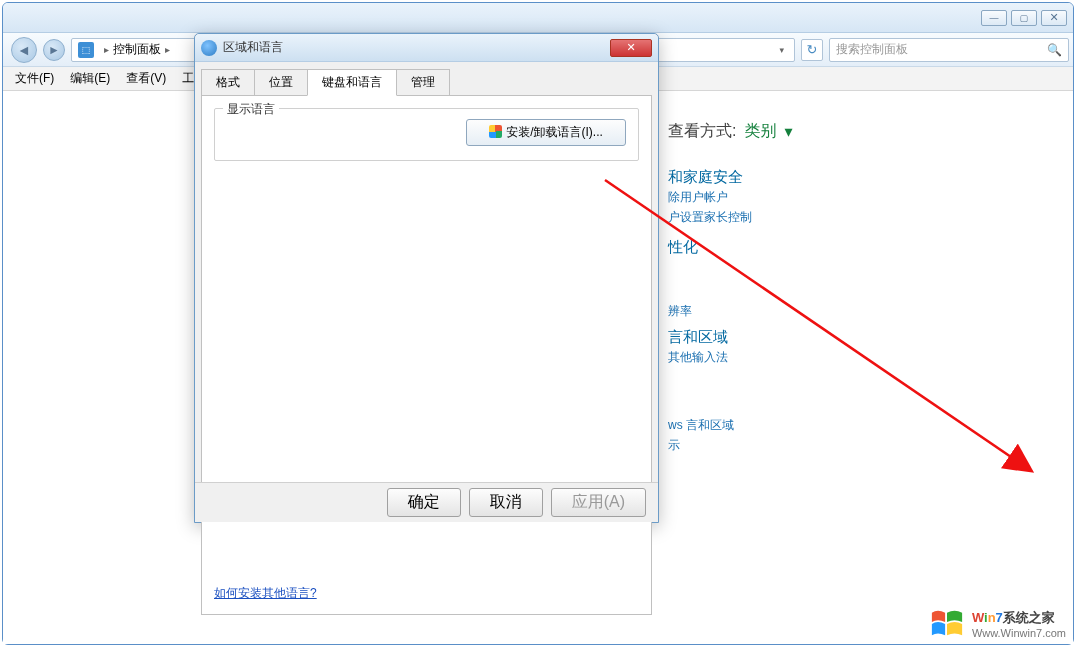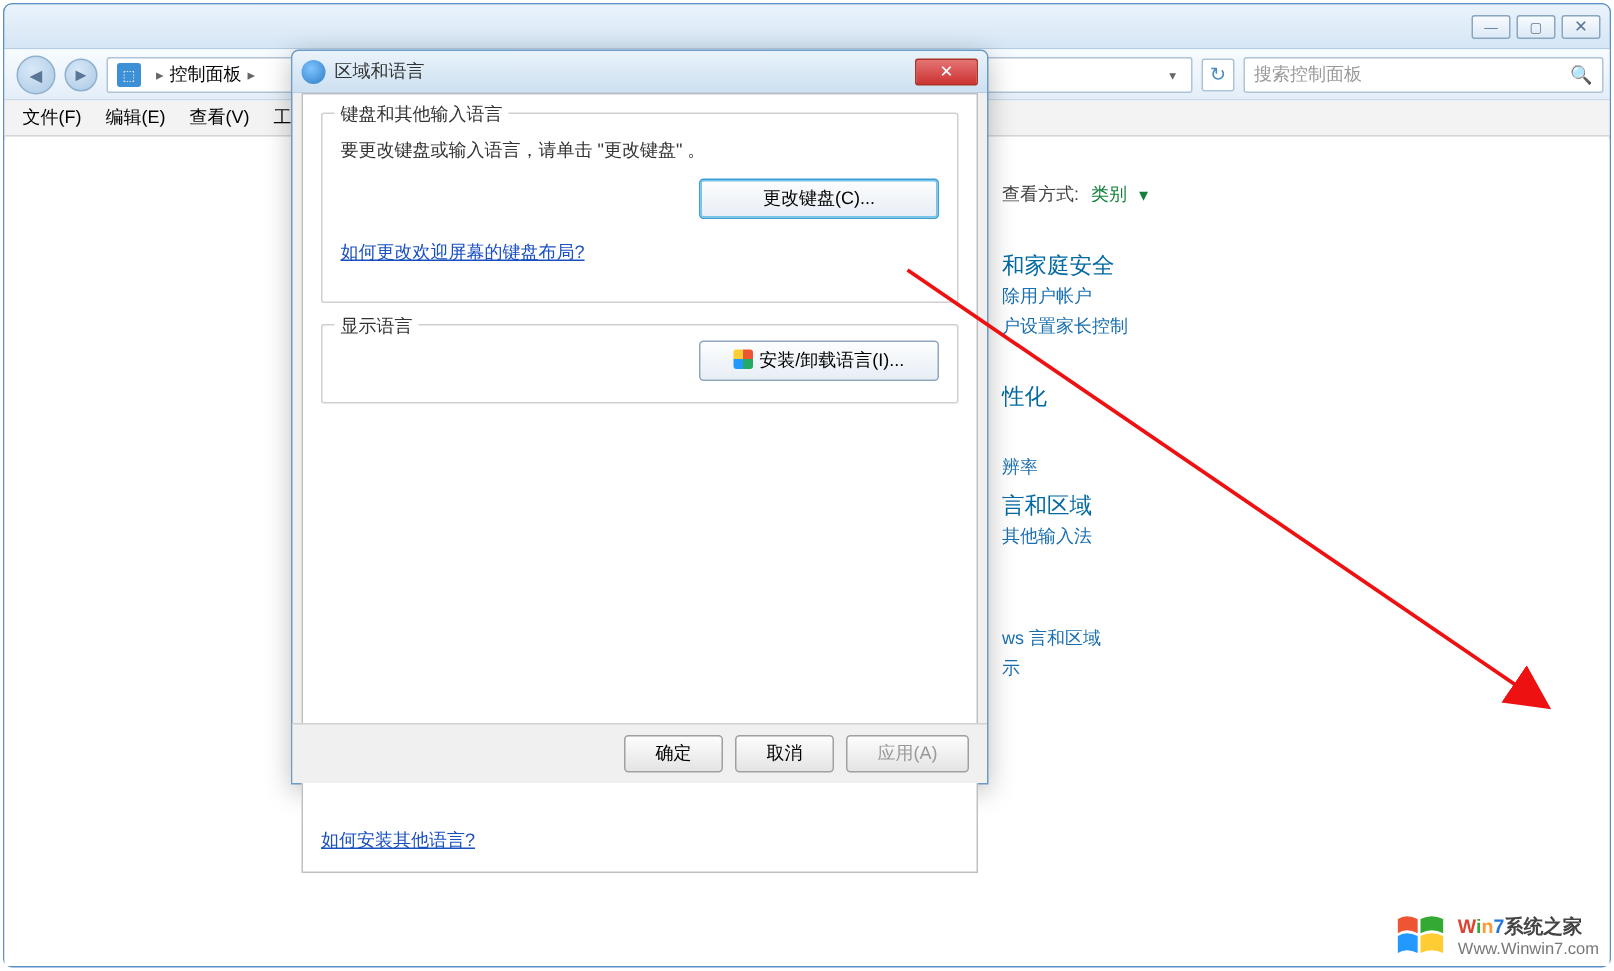--- a/index.html
+++ b/index.html
@@ -22,21 +22,21 @@
 .refresh{width:22px;height:22px;border:1px solid #b0c4d8;background:#fff;display:flex;align-items:center;justify-content:center;color:#4a8cc2;font-size:13px;cursor:pointer;border-radius:2px;}
 .search{width:240px;height:24px;border:1px solid #b0c4d8;background:#fff;display:flex;align-items:center;padding:0 6px;font-size:12px;color:#999;border-radius:2px;}
 .search .mag{margin-left:auto;color:#5a8fc8;font-size:12px;}
 
 
 .menubar{height:24px;background:#f3f3f3;border-bottom:1px solid #d6d6d6;display:flex;align-items:center;padding:0 4px;font-size:12px;}
 .menubar span{padding:16px 8px;cursor:pointer;}
 
 
 .content{position:absolute;left:0;right:0;top:90px;bottom:0;background:#fff;overflow:hidden;}
-.sidebar-text{position:absolute;left:665px;top:28px;display:flex;align-items:center;font-size:12px;gap:8px;}
+.sidebar-text{position:absolute;left:665px;top:28px;display:flex;align-items:center;font-size:16px;gap:8px;}
 .sidebar-text .lbl{color:#444;}
 .sidebar-text .val{color:#15803d;cursor:pointer;}
 .cat-green{color:#0369a1;font-size:15px;}
 .cat-link{color:#1a6fb0;font-size:12px;cursor:pointer;line-height:20px;}
 .cat-block{position:absolute;left:665px;}
 
 
 .dialog{position:absolute;left:194px;top:33px;width:465px;height:490px;background:#f0f0f0;border:1px solid #6b9bc7;border-radius:5px 5px 0 0;box-shadow:0 4px 18px rgba(0,0,0,.25);}
 .dlg-titlebar{height:28px;background:linear-gradient(#eaf3fb,#cde0f1);display:flex;align-items:center;padding:0 6px;border-radius:5px 5px 0 0;border-bottom:1px solid #b5cde4;}
 .dlg-icon{width:16px;height:16px;background:radial-gradient(circle at 40% 35%,#7fc3ff,#2d7cc4);border-radius:50%;margin-right:6px;}
@@ -51,21 +51,21 @@
 
 .group{border:1px solid #d0d0d0;padding:10px 12px 14px 12px;margin-bottom:14px;position:relative;border-radius:2px;}
 .group-label{position:absolute;top:-8px;left:8px;background:#fff;padding:0 4px;font-size:12px;color:#333;}
 .group p{margin:6px 0 10px 0;color:#333;}
 .btn{display:block;margin-left:auto;margin-right:0;padding:4px 22px;font-size:12px;border:1px solid #8fa7be;background:linear-gradient(#fdfdfd,#e6eef5);border-radius:3px;cursor:pointer;min-width:160px;text-align:center;}
 .btn.highlight{border:1px solid #3d9fd4;box-shadow:0 0 0 1px #74c4ec inset;}
 .link{color:#1a4fc0;text-decoration:underline;cursor:pointer;}
 .shield{display:inline-block;width:13px;height:13px;vertical-align:-2px;margin-right:4px;background:conic-gradient(#e53 0 25%,#2a6 0 50%,#29f 0 75%,#fc3 0 100%);border-radius:2px;}
 
 .dlg-buttons{position:absolute;left:0;right:0;bottom:0;height:40px;background:#f0f0f0;border-top:1px solid #d0d0d0;display:flex;align-items:center;justify-content:flex-end;gap:8px;padding:0 12px;}
-.dlg-btn{padding:3px 20px;font-size:12px;border:1px solid #a0a0a0;background:linear-gradient(#fdfdfd,#e4e4e4);border-radius:3px;cursor:pointer;}
+.dlg-btn{padding:3px 20px;font-size:16px;border:1px solid #a0a0a0;background:linear-gradient(#fdfdfd,#e4e4e4);border-radius:3px;cursor:pointer;}
 .dlg-btn.disabled{color:#999;cursor:default;text-align:center;}
 
 
 .arrow-svg{position:absolute;left:0;top:0;pointer-events:none;}
 
 
 .watermark{position:absolute;right:10px;bottom:6px;display:flex;align-items:center;gap:6px;font-size:13px;color:#444;}
 .wm-logo{width:38px;height:34px;}
 .wm-text .l1{font-weight:bold;}
 .wm-text .l1 .w{color:#d43;}.wm-text .l1 .i{color:#3a3;}.wm-text .l1 .n{color:#f93;}.wm-text .l1 .seven{color:#27d;}
@@ -111,21 +111,21 @@
       <span class="val">类别</span>
       <span class="val">▾</span>
     </div>
 
     <div id="cat-container">
         <div class="cat-block" style="top: 75px;">
           <div class="cat-green">和家庭安全</div>
           <div class="cat-link">除用户帐户</div>
           <div class="cat-link">户设置家长控制</div>
         </div>
-        <div class="cat-block" style="top: 162px;">
+        <div class="cat-block" style="top: 145px;">
           <div class="cat-green">性化</div>
         </div>
         <div class="cat-block" style="top: 208px;">
           <div class="cat-link">辨率</div>
         </div>
         <div class="cat-block" style="top: 235px;">
           <div class="cat-green">言和区域</div>
           <div class="cat-link">其他输入法</div>
         </div>
         <div class="cat-block" style="top: 322px;">
@@ -136,28 +136,28 @@
   </div>
 </div>
 
 <div class="dialog">
   <div class="dlg-titlebar">
     <span class="dlg-icon"></span>
     <span class="dlg-title">区域和语言</span>
     <span class="dlg-close">✕</span>
   </div>
 
+  <div class="tabs" id="tab-strip">
+      <div class="tab">格式</div>
+      <div class="tab">位置</div>
+      <div class="tab active">键盘和语言</div>
+      <div class="tab">管理</div>
+    </div>
 
   <div class="tabpanel">
-    <div class="group">
-      <span class="group-label">键盘和其他输入语言</span>
-      <p>要更改键盘或输入语言，请单击 "更改键盘" 。</p>
-      <button class="btn highlight">更改键盘(C)...</button>
-      <p style="margin-top:14px;"><span class="link">如何更改欢迎屏幕的键盘布局?</span></p>
-    </div>
 
     <div class="group">
       <span class="group-label">显示语言</span>
       <button class="btn"><span class="shield"></span><span>安装/卸载语言(I)...</span></button>
     </div>
 
     <p style="position:absolute;left:12px;bottom:12px;"><span class="link">如何安装其他语言?</span></p>
   </div>
 
   <div class="dlg-buttons">

